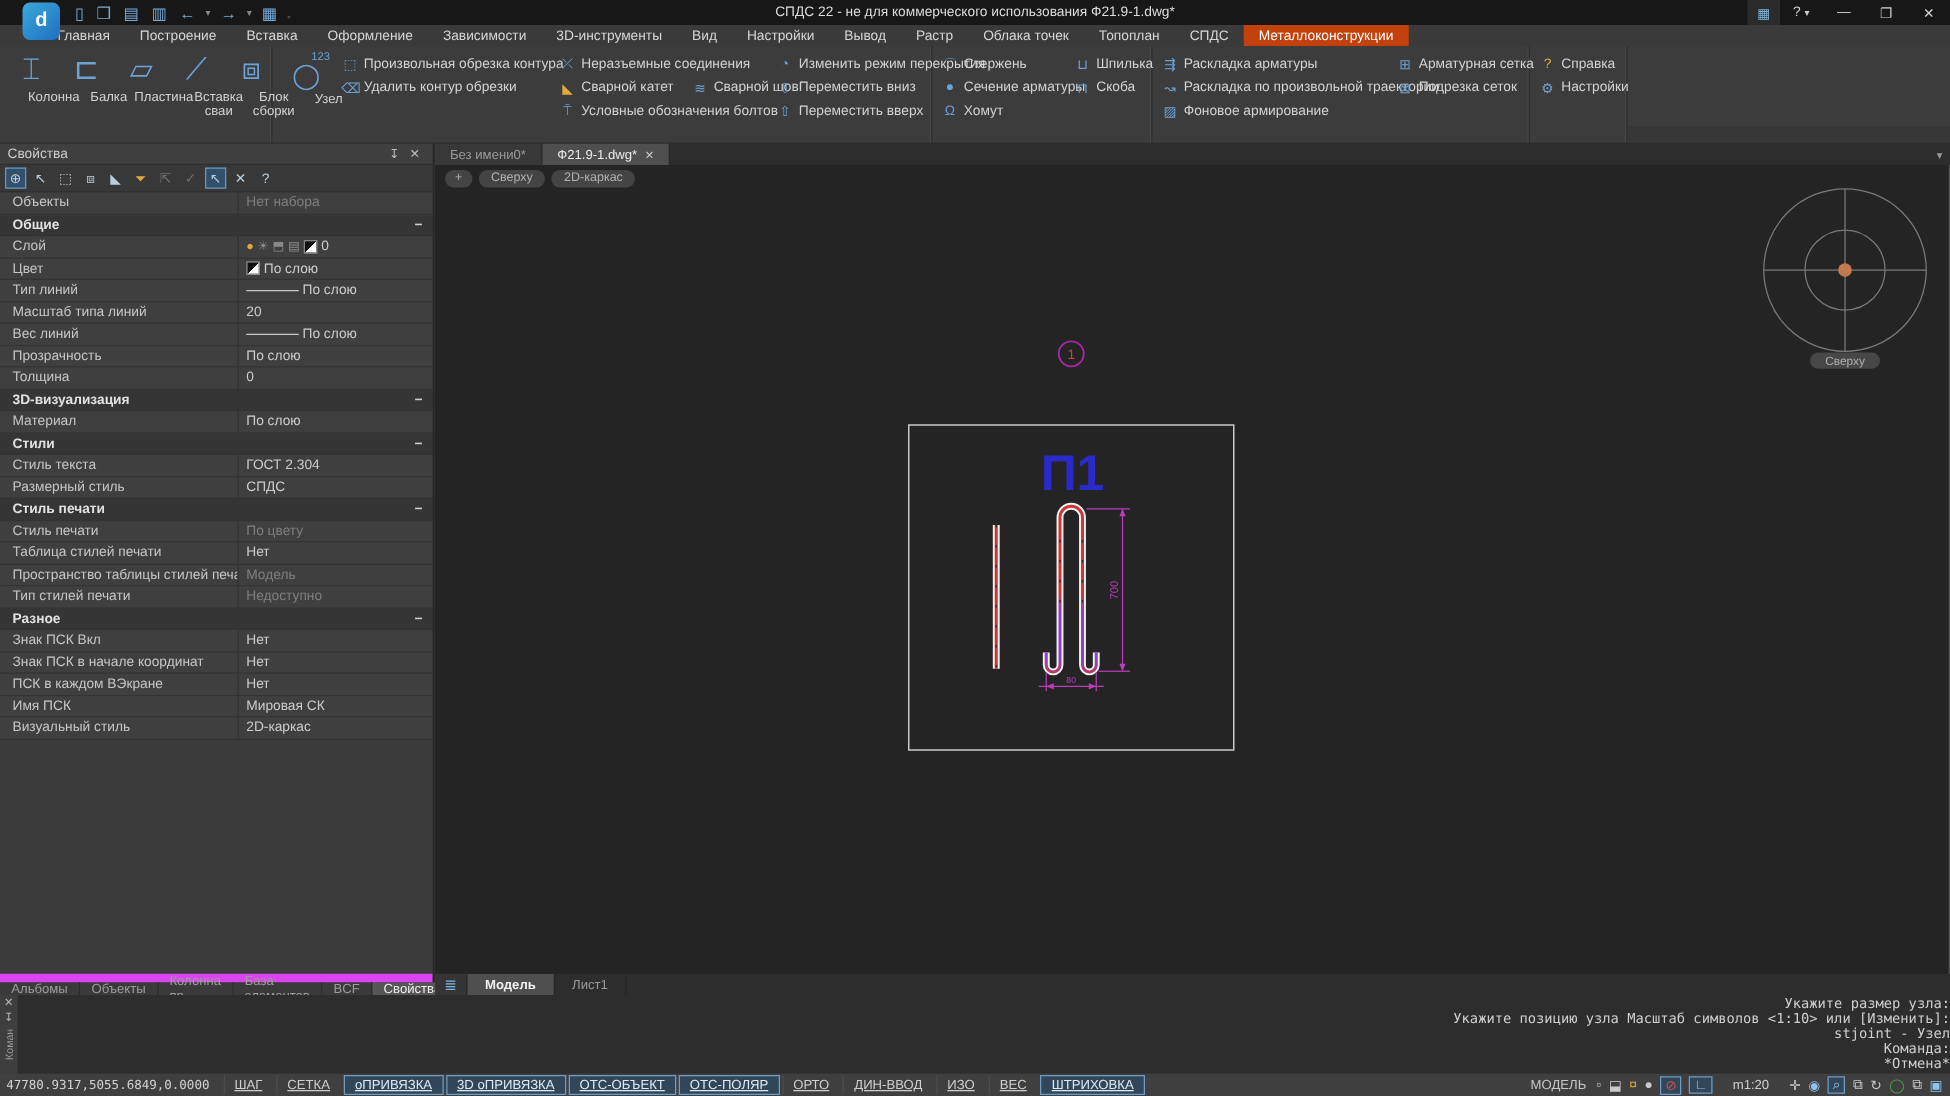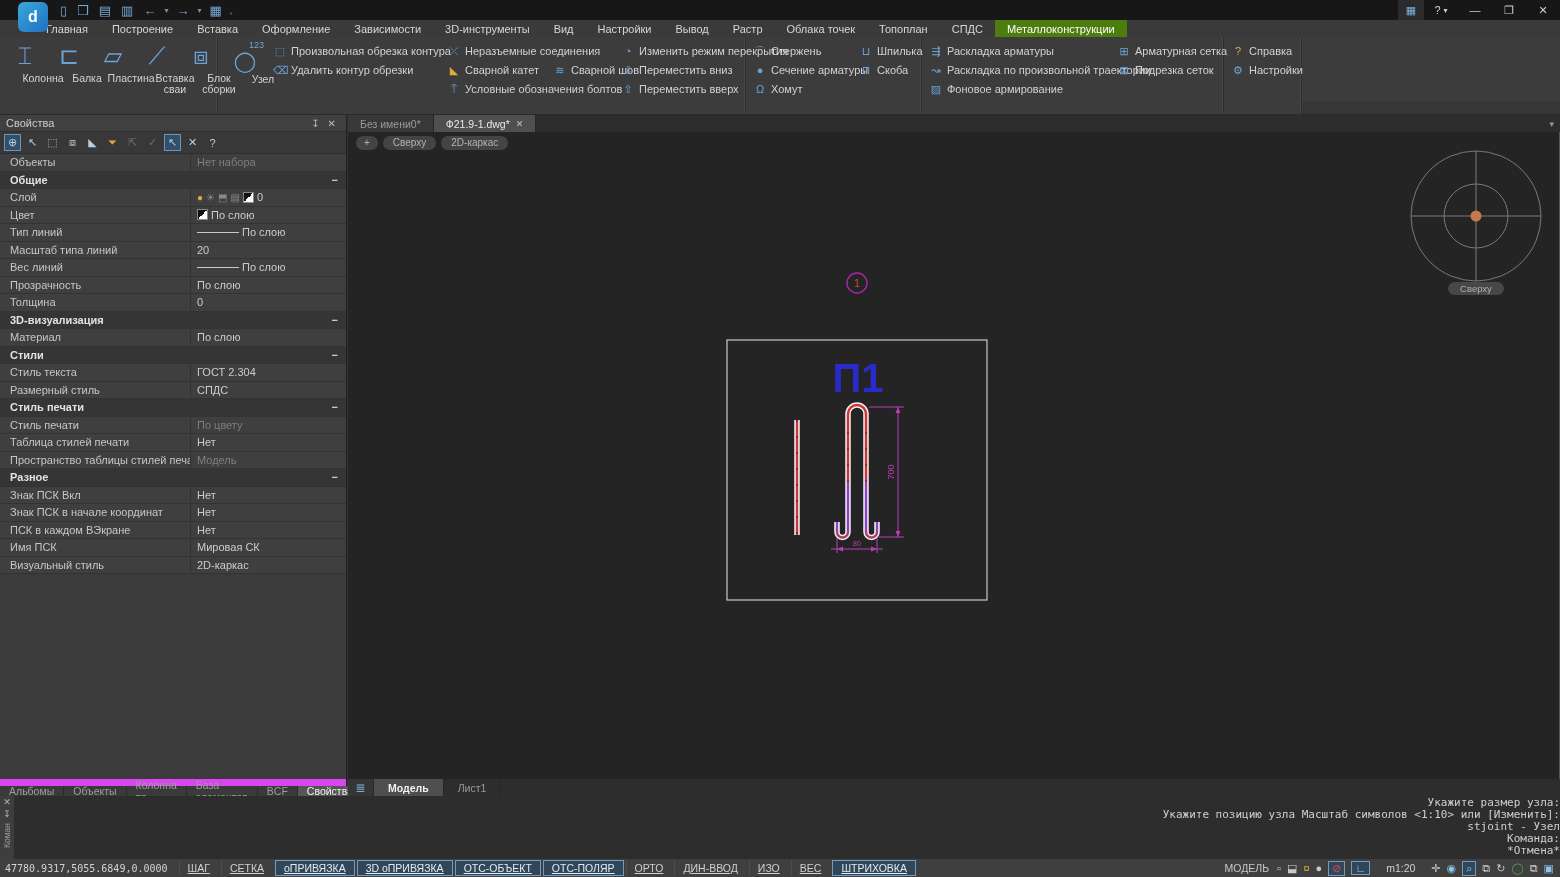--- a/index.html
+++ b/index.html
@@ -14,21 +14,21 @@
   .qa { position:absolute; left:58px; top:0; height:20px; display:flex; align-items:center; gap:6px; }
   .qa .qi { color:#74a9d8; font-size:13px; padding:0 2px; cursor:default; }
   .qa .qsep { color:#888; font-size:8px; }
   .win-controls { position:absolute; right:0; top:0; height:20px; display:flex; align-items:center; }
   .win-controls .wc { width:34px; height:20px; display:flex; align-items:center; justify-content:center; color:#cfcfcf; font-size:11px; }
   .win-controls .wc.snip { color:#7fb2d9; background:#2b2b2b; width:26px; }
 
   
   .menubar { position:absolute; left:0; top:20px; width:1560px; height:17px; background:#3a3a3a; display:flex; align-items:stretch; padding-left:34px; }
   .menu-item { padding:0 12px; display:flex; align-items:center; color:#d6d6d6; font-size:11px; }
-  .menu-item.active { background:#4d7c0f; color:#ffffff; }
+  .menu-item.active { background:#c2410c; color:#ffffff; }
 
   
   .ribbon { position:absolute; left:0; top:37px; width:1560px; height:78px; background:#3c3c3c; border-bottom:1px solid #2a2a2a; display:flex; }
   .rpanel { position:relative; height:100%; border-right:1px solid #2e2e2e; box-shadow:inset -1px 0 0 #474747; display:flex; flex-direction:column; }
   .rpanel-body { flex:1; display:flex; align-items:flex-start; padding:3px 4px 0 4px; gap:2px; }
   .rpanel-title { height:13px; text-align:center; color:#9a9a9a; font-size:10px; background:#373737; line-height:13px;margin-top:48px; }
   .rbig { width:42px; display:flex; flex-direction:column; align-items:center; padding-top:1px; }
   .rbig .bigicon { height:30px; font-size:24px; color:#6ba3d6; line-height:30px; }
   .rbig .biglabel { color:#d2d2d2; font-size:10.5px; text-align:center; line-height:11px; margin-top:2px;margin-left:36px; }
   .rbig-uzel { width:46px; }
@@ -107,20 +107,21 @@
   .st-right .sri.yellow { color:#e0a93e; }
   .st-model { color:#c6c6c6; margin-right:2px; }
   .st-scale { color:#cfcfcf; padding:0 10px; }
 </style>
 </head>
 <body>
 
 <div id="root">
 
   <div class="titlebar">
+    <div class="title-text">СПДС 22 - не для коммерческого использования Ф21.9-1.dwg*</div>
     <div class="qa">
       <span class="qi">▯</span>
       <span class="qi">❒</span>
       <span class="qi">▤</span>
       <span class="qi">▥</span>
       <span class="qi">←</span>
       <span class="qsep">▾</span>
       <span class="qi">→</span>
       <span class="qsep">▾</span>
       <span class="qi">▦</span>
@@ -421,20 +422,24 @@
             <span class="pl">Стиль печати</span>
             <span class="pv dim">По цвету</span>
           </div>
         <div class="prow">
             <span class="pl">Таблица стилей печати</span>
             <span class="pv">Нет</span>
           </div>
         <div class="prow">
             <span class="pl">Пространство таблицы стилей печати</span>
             <span class="pv dim">Модель</span>
+          </div>
+        <div class="prow">
+            <span class="pl">Тип стилей печати</span>
+            <span class="pv dim">Недоступно</span>
           </div>
         <div class="prow section">
             <span class="pl">Разное</span>
             <span class="collapse">−</span>
           </div>
         <div class="prow">
             <span class="pl">Знак ПСК Вкл</span>
             <span class="pv">Нет</span>
           </div>
         <div class="prow">

